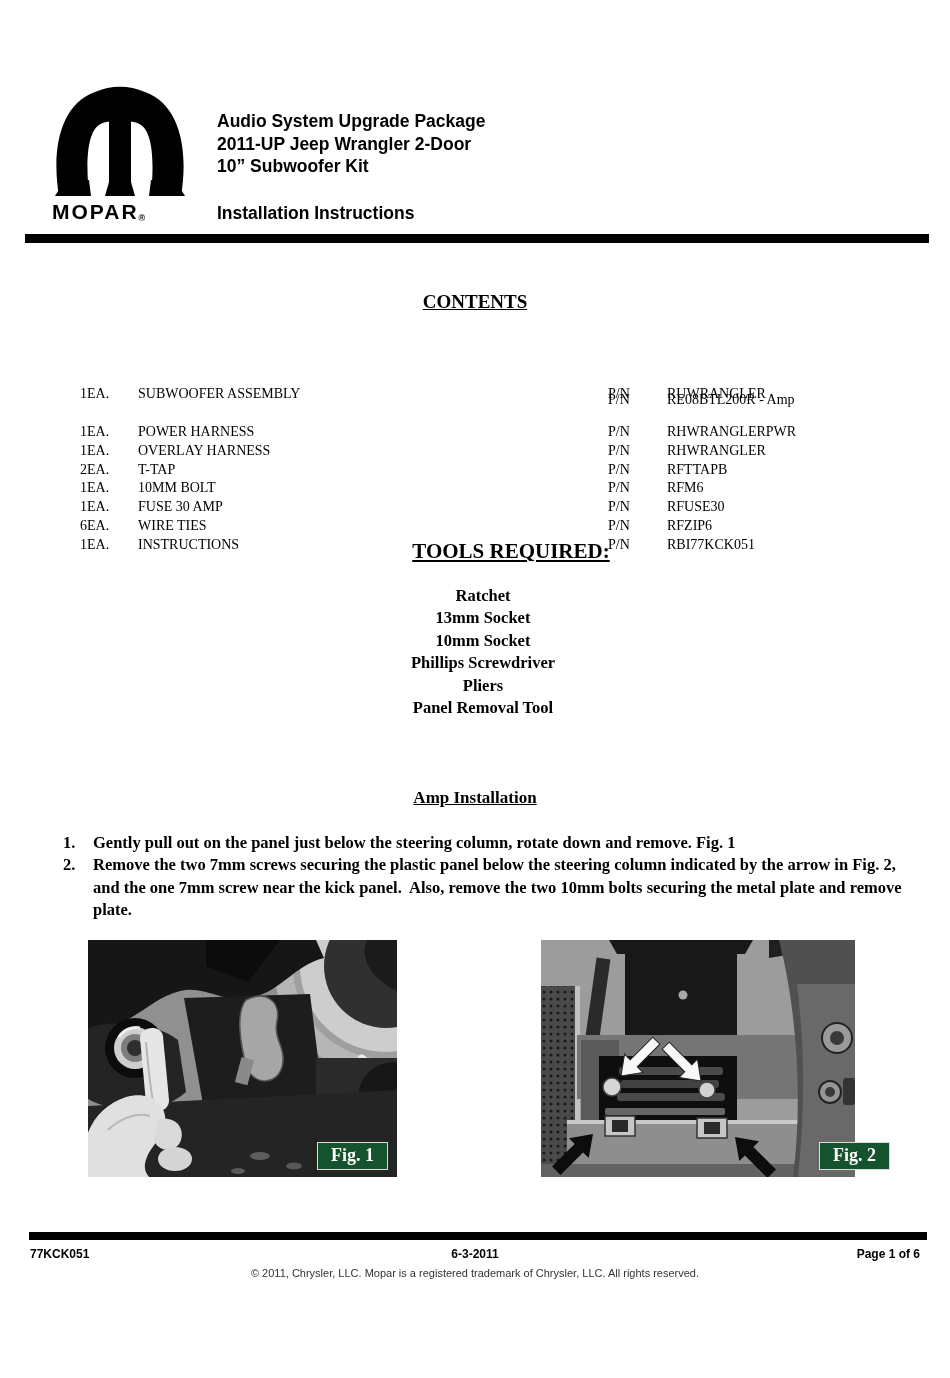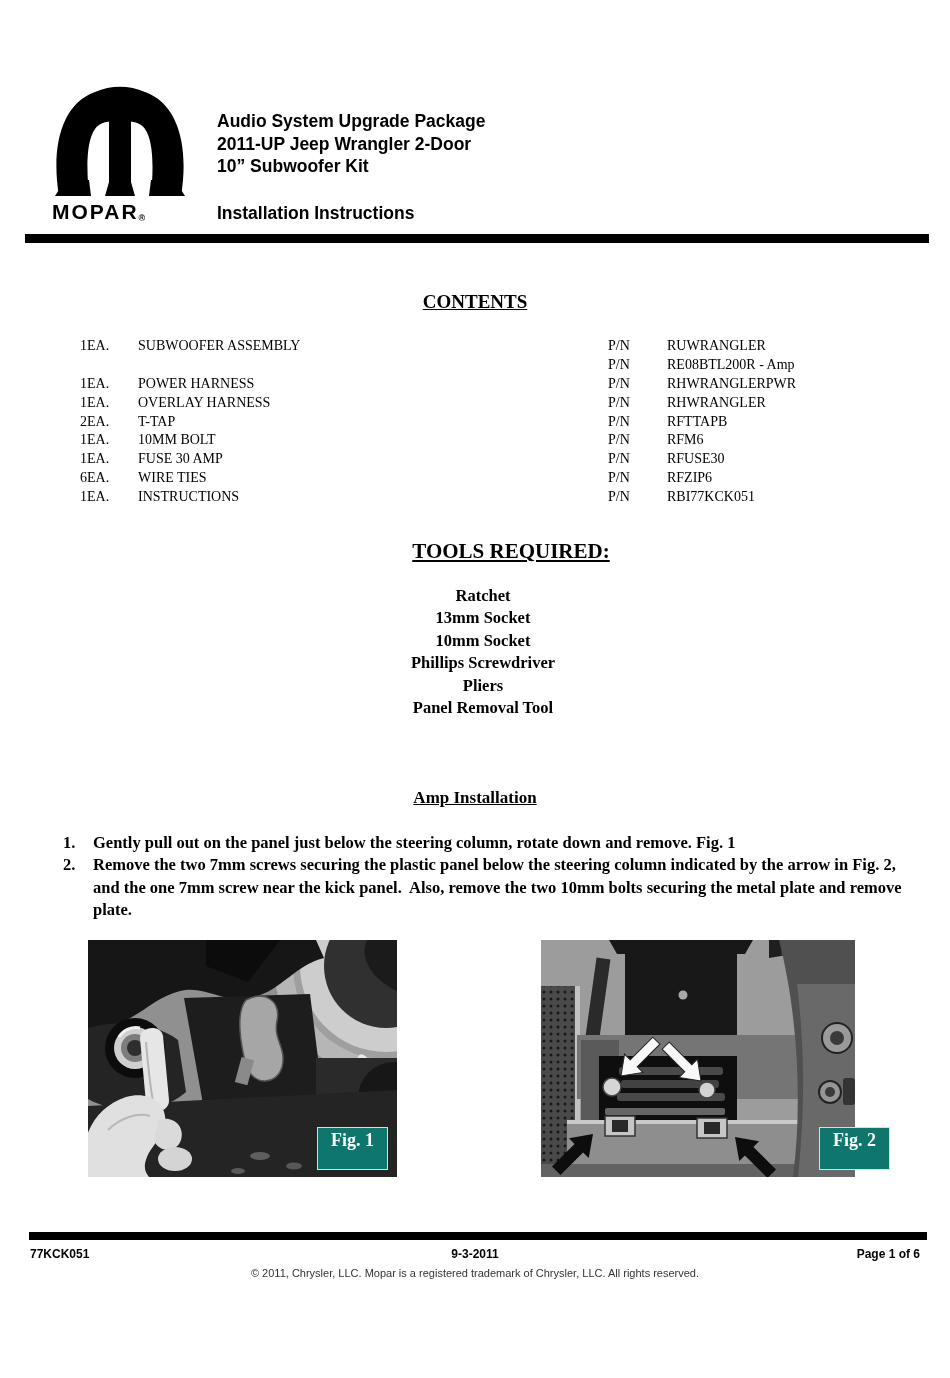--- a/index.html
+++ b/index.html
@@ -35,21 +35,21 @@
     position:absolute;left:0;width:100%;
     text-align:center;font-weight:bold;margin:0;
   }
   .contents-heading{top:291px;font-size:19px;}
   .doc-heading span{text-decoration:underline;}
   .contents-table{
     position:absolute;left:80px;top:337px;width:800px;
     font-size:14px;line-height:18.9px;
   }
   .c-row{white-space:nowrap;height:18.9px;}
-  .c-qty{display:inline-block;width:58px;}
+  .c-qty{display:inline-block;width:58px;margin-top:48px;}
   .c-name{display:inline-block;width:470px;}
   .c-pnl{display:inline-block;width:59px;}
   
   .tools-heading{top:539px;font-size:21px;padding-left:36px;}
   .tools-list{
     position:absolute;left:8px;top:585px;width:100%;
     text-align:center;font-weight:bold;font-size:16.5px;line-height:22.4px;
   }
   
   .amp-heading{top:788px;font-size:17px;}
@@ -58,24 +58,24 @@
   .step{display:flex;}
   .step-num{flex:none;width:30px;}
   .step-text{flex:1;white-space:pre-wrap;}
   
   .figure{position:absolute;top:940px;height:237px;}
   .figure svg{display:block;}
   .fig1{left:88px;width:309px;}
   .fig2{left:541px;width:358px;}
   .fig-label{
     position:absolute;right:9px;bottom:7px;
-    background:#0f766e;color:#fff;
+    background:#14532d;color:#fff;
     border:1px solid #dcdcdc;
     font-weight:bold;font-size:18px;line-height:24px;
-    padding:0 13px 17px;
+    padding:0 13px 2px;
     font-family:"Liberation Serif","DejaVu Serif",serif;
   }
   
   .footer-rule{left:29px;top:1232px;width:898px;height:8px;}
   .footer-row{
     position:absolute;left:30px;top:1247px;width:890px;
     display:flex;align-items:baseline;
     font-family:"Liberation Sans","DejaVu Sans",sans-serif;
     font-weight:bold;font-size:12px;
   }
@@ -259,18 +259,18 @@
       <g>
         <polygon points="0,0 20,-14 20,-6 52,-6 52,6 20,6 20,14" transform="translate(194,197) rotate(45)" fill="#0d0d0d"></polygon>
       </g>
     </svg>
     <div class="fig-label">Fig. 2</div>
   </div>
 
   <div class="rule footer-rule"></div>
   <div class="footer-row">
     <span class="f-left">77KCK051</span>
-    <span class="f-center">9-3-2011</span>
+    <span class="f-center">6-3-2011</span>
     <span class="f-right">Page 1 of 6</span>
   </div>
   <div class="footer-copy">© 2011, Chrysler, LLC. Mopar is a registered trademark of Chrysler, LLC. All rights reserved.</div>
 
 </div>
 
 </body></html>

